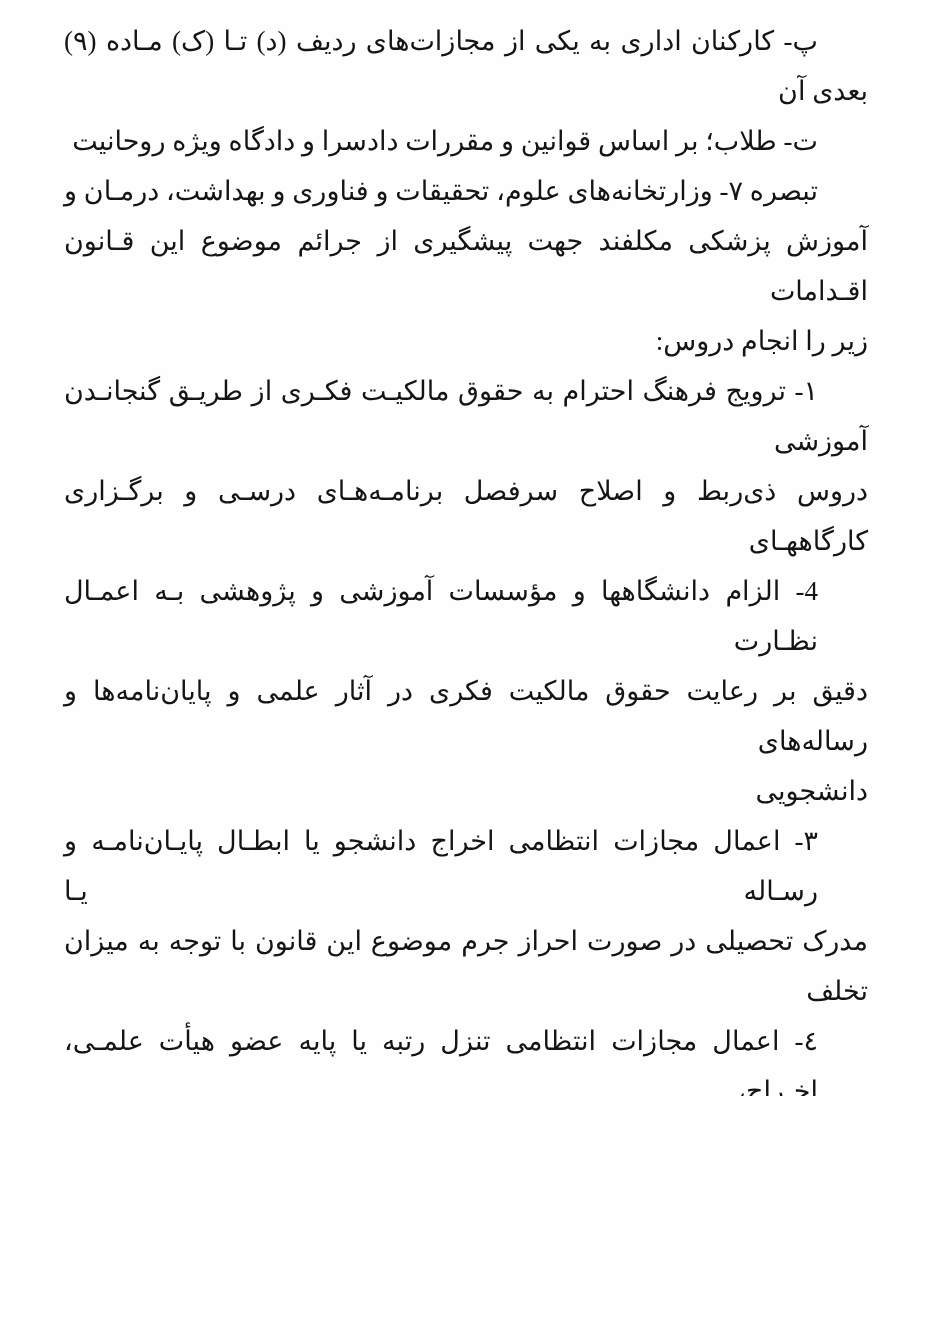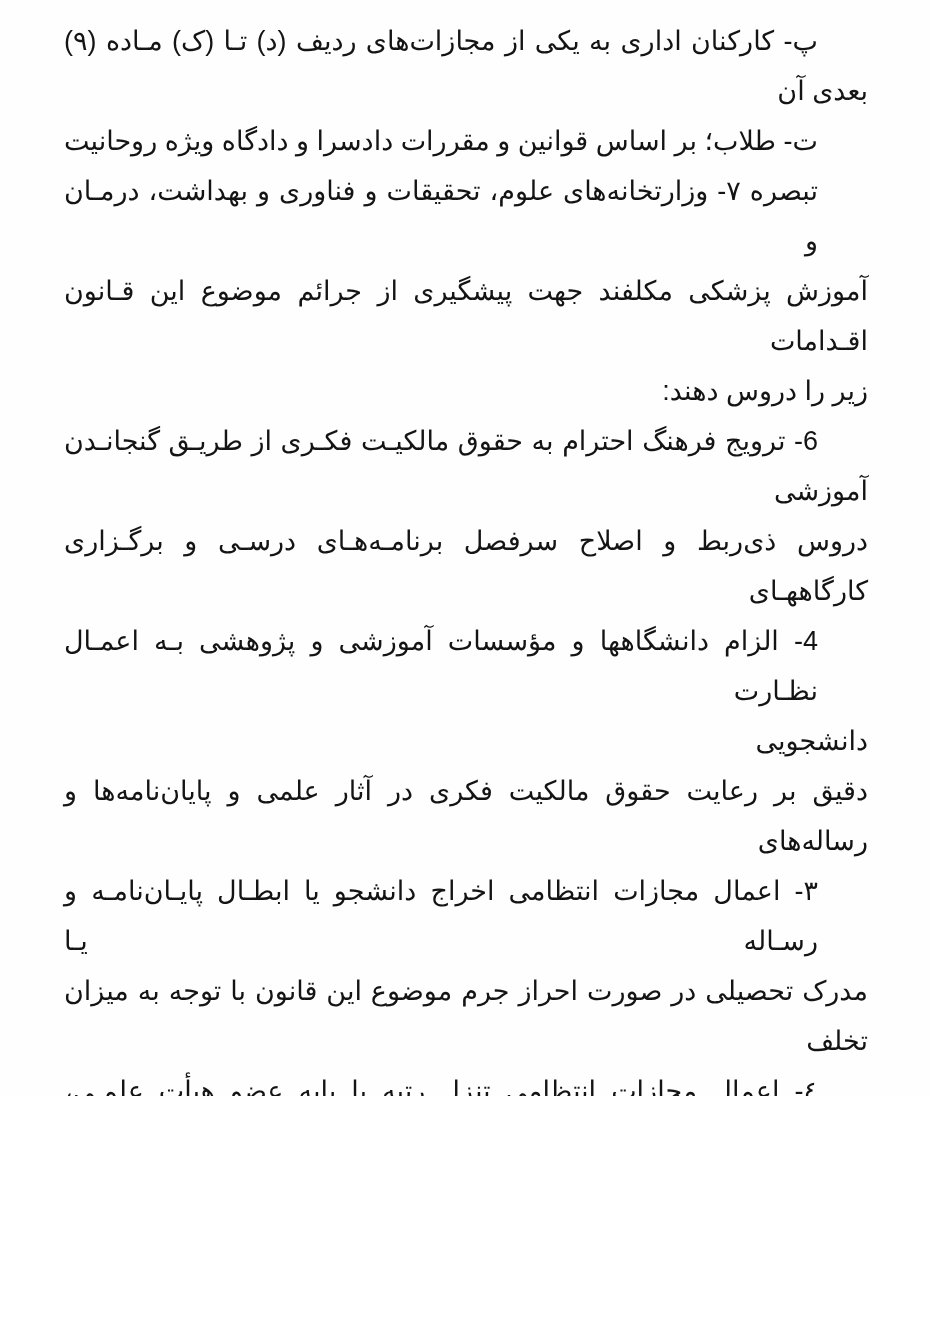--- a/index.html
+++ b/index.html
@@ -7,21 +7,21 @@
     padding: 0;
     background: #ffffff;
   }
   .page {
     position: relative;
     width: 930px;
     height: 1096px;
     background: #fefefe;
     overflow: hidden;
     direction: rtl;
-    font-family: Liberation Sans, sans-serif;
+    font-family: Liberation Serif, serif;
   }
   .text-block {
     position: absolute;
     top: 16px;
     right: 62px;
     left: 64px;
     color: #141414;
     font-size: 27px;
     line-height: 50px;
     direction: rtl;
@@ -51,31 +51,31 @@
       <div class="paragraph">
         <div class="line first fill">پ- کارکنان اداری به یکی از مجازات‌های ردیف (د) تـا (ک) مـاده (۹)</div>
         <div class="line">بعدی آن</div>
       </div>
       <div class="paragraph">
         <div class="line first">ت- طلاب؛ بر اساس قوانین و مقررات دادسرا و دادگاه ویژه روحانیت</div>
       </div>
       <div class="paragraph">
         <div class="line first fill">تبصره ۷- وزارتخانه‌های علوم، تحقیقات و فناوری و بهداشت، درمـان و</div>
         <div class="line fill">آموزش پزشکی مکلفند جهت پیشگیری از جرائم موضوع این قـانون اقـدامات</div>
-        <div class="line">زیر را دروس دهند:</div>
+        <div class="line">زیر را انجام دروس:</div>
       </div>
       <div class="paragraph">
-        <div class="line first fill">6- ترویج فرهنگ احترام به حقوق مالکیـت فکـری از طریـق گنجانـدن</div>
+        <div class="line first fill">۱- ترویج فرهنگ احترام به حقوق مالکیـت فکـری از طریـق گنجانـدن</div>
         <div class="line">آموزشی</div>
         <div class="line fill">دروس ذی‌ربط و اصلاح سرفصل برنامـه‌هـای درسـی و برگـزاری کارگاههـای</div>
       </div>
       <div class="paragraph">
         <div class="line first fill">4- الزام دانشگاهها و مؤسسات آموزشی و پژوهشی بـه اعمـال نظـارت</div>
+        <div class="line fill">دقیق بر رعایت حقوق مالکیت فکری در آثار علمی و پایان‌نامه‌ها و رساله‌های</div>
         <div class="line">دانشجویی</div>
-        <div class="line fill">دقیق بر رعایت حقوق مالکیت فکری در آثار علمی و پایان‌نامه‌ها و رساله‌های</div>
       </div>
       <div class="paragraph">
         <div class="line first fill">۳- اعمال مجازات انتظامی اخراج دانشجو یا ابطـال پایـان‌نامـه و رسـاله یـا</div>
         <div class="line fill">مدرک تحصیلی در صورت احراز جرم موضوع این قانون با توجه به میزان تخلف</div>
       </div>
       <div class="paragraph">
         <div class="line first fill">٤- اعمال مجازات انتظامی تنزل رتبه یا پایه عضو هیأت علمـی، اخـراج،</div>
       </div>
     </div>
 </div>

